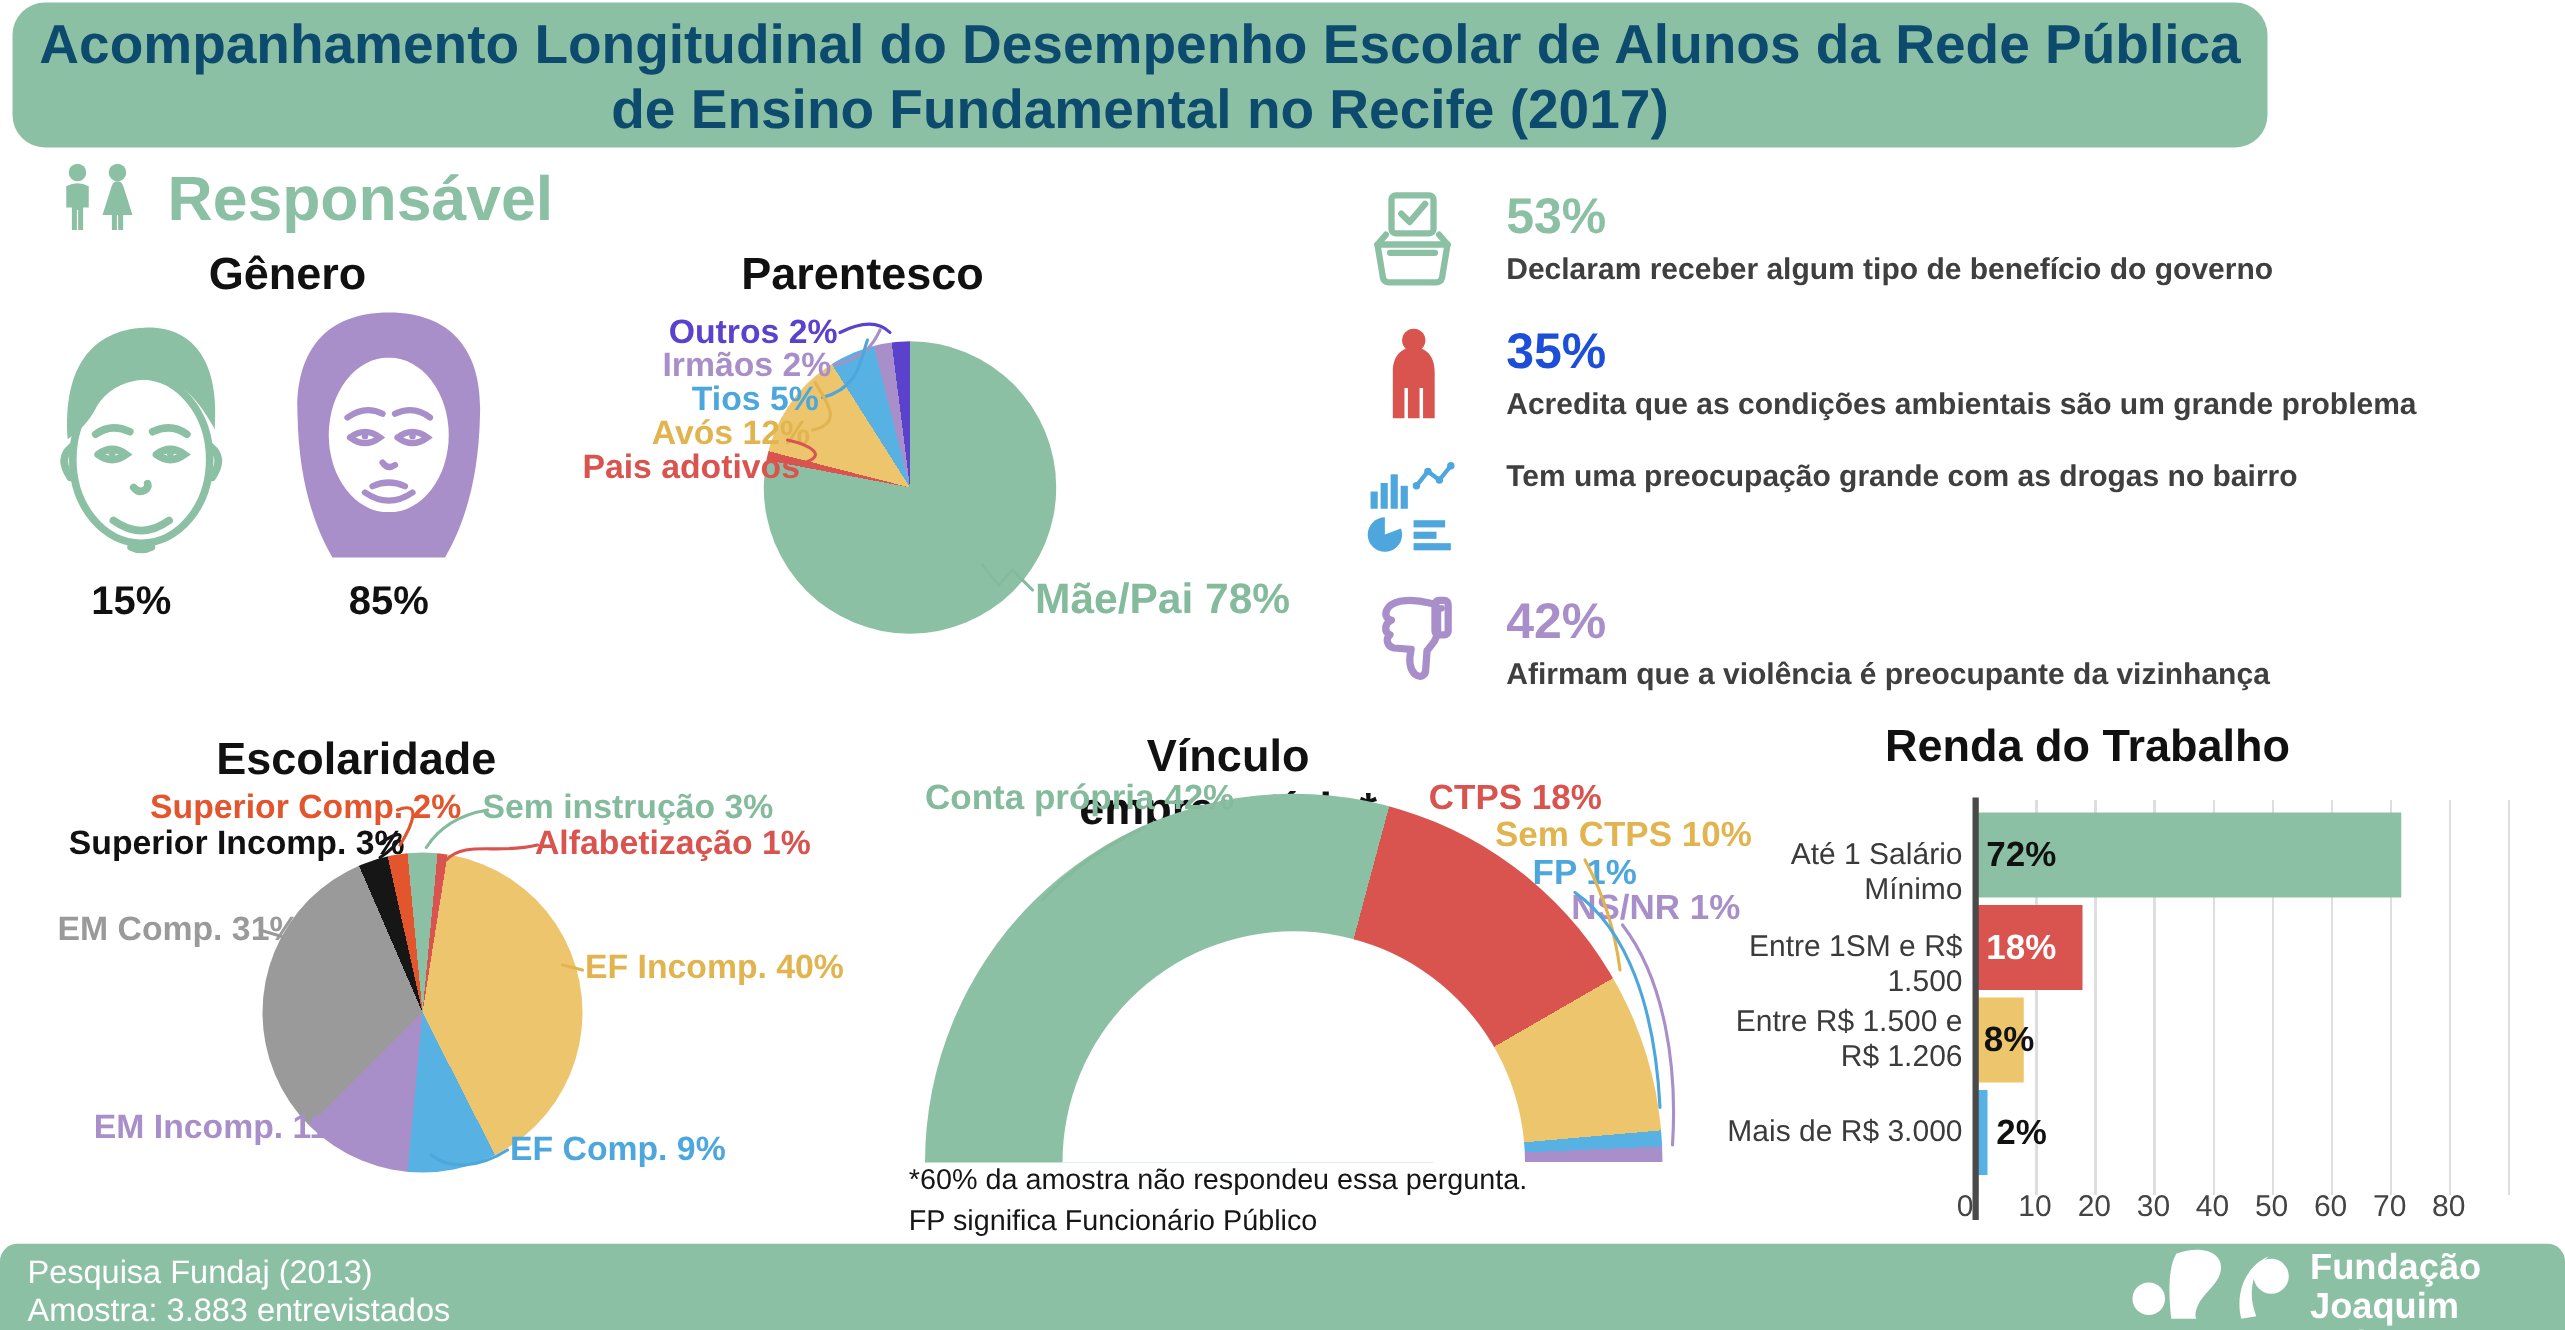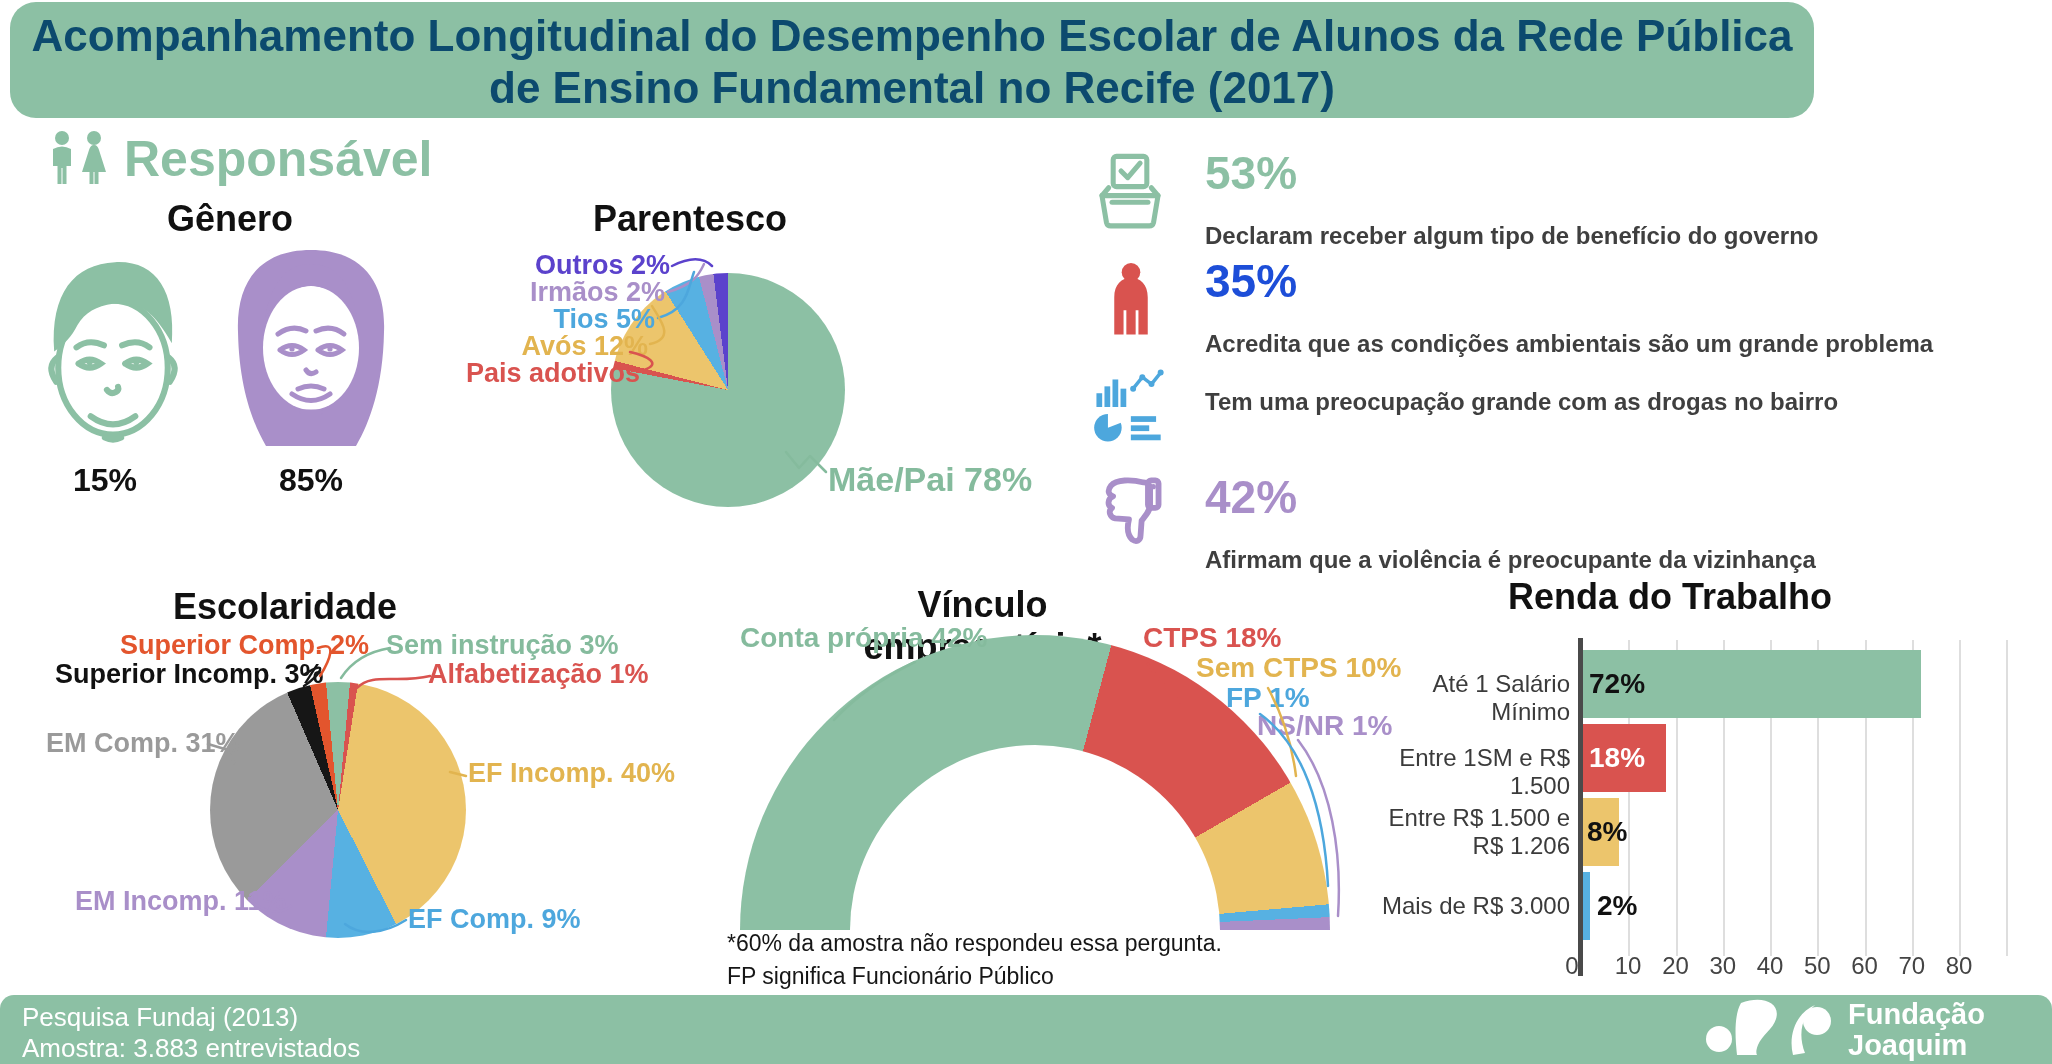--- a/index.html
+++ b/index.html
@@ -11,22 +11,22 @@
   .hdr .t{font-size:44px;line-height:52px}
   .hdr .t1{padding-top:8px}
   .sec-title{font-size:36px;font-weight:bold;text-align:center;color:#111}
   .lbl{position:absolute;font-weight:bold;white-space:nowrap;font-size:27px}
   .ra{text-align:right}
   .c-green{color:#85bb9d}.c-gold{color:#e2b44f}.c-blue{color:#4da7dd}.c-red{color:#d9534f}
   .c-orange{color:#e3552d}.c-violet{color:#5b42cc}.c-lav{color:#a98fc9}.c-gray{color:#9a9a9a}.c-ink{color:#111}
   .pie{position:absolute;border-radius:50%}
   .half{position:absolute;border-radius:295px 295px 0 0;overflow:hidden}
   .half-hole{position:absolute;background:#fff;border-radius:185px 185px 0 0}
-  .stat-val{font-size:46px;font-weight:bold;line-height:50px}
-  .stat-txt{font-size:24px;font-weight:bold;color:#3f3f3f;margin-top:24px;white-space:nowrap}
+  .stat-val{font-size:40px;font-weight:bold;line-height:50px}
+  .stat-txt{font-size:24px;font-weight:bold;color:#3f3f3f;margin-top:4px;white-space:nowrap}
   .resp-label{font-size:50px;font-weight:bold;color:#8cc0a4}
   .pct{font-size:32px;font-weight:bold;text-align:center}
   .note{position:absolute;font-size:23px;color:#161616}
   .plot{position:absolute;background:repeating-linear-gradient(to right,#dedede 0 2px,transparent 2px 47.25px)}
   .bar-row{position:absolute;height:68px}
   .bar{height:100%}
   .bar-val{position:absolute;top:50%;transform:translateY(-50%);font-size:28px;font-weight:bold}
   .cat{position:absolute;width:200px;text-align:right;font-size:24px;color:#3b3b3b;line-height:28px}
   .tick{position:absolute;transform:translateX(-50%);font-size:24px;color:#444}
   .foot{left:0;top:995px;width:2052px;height:69px;border-radius:14px 14px 0 0;color:#fff}
@@ -41,21 +41,21 @@
 </head>
 <body>
 
 <div id="canvas">
 
   <header class="abs band hdr">
     <div class="t t1">Acompanhamento Longitudinal do Desempenho Escolar de Alunos da Rede Pública</div>
     <div class="t">de Ensino Fundamental no Recife (2017)</div>
   </header>
 
-  <div class="abs" style="left:38px;top:130px;display:flex;align-items:center;gap:2px">
+  <div class="abs" style="left:38px;top:130px;display:flex;align-items:center;gap:12px">
     <svg width="84" height="58" viewBox="0 0 62 58">
       <g fill="#8cc0a4">
         <circle cx="13" cy="8" r="7"></circle>
         <path d="M4,19 q9,-5 18,0 v17 h-4.5 v18 h-4 v-16 h-1 v16 h-4 v-18 H4 z"></path>
         <circle cx="45" cy="8" r="7"></circle>
         <path d="M45,15 c3,0 4,2 5,5 l7,22 h-7.5 v12 h-4 v-12 h-1 v12 h-4 v-12 H33 l7,-22 c1,-3 2,-5 5,-5 z"></path>
       </g>
     </svg>
     <span class="resp-label">Responsável</span>
   </div>

